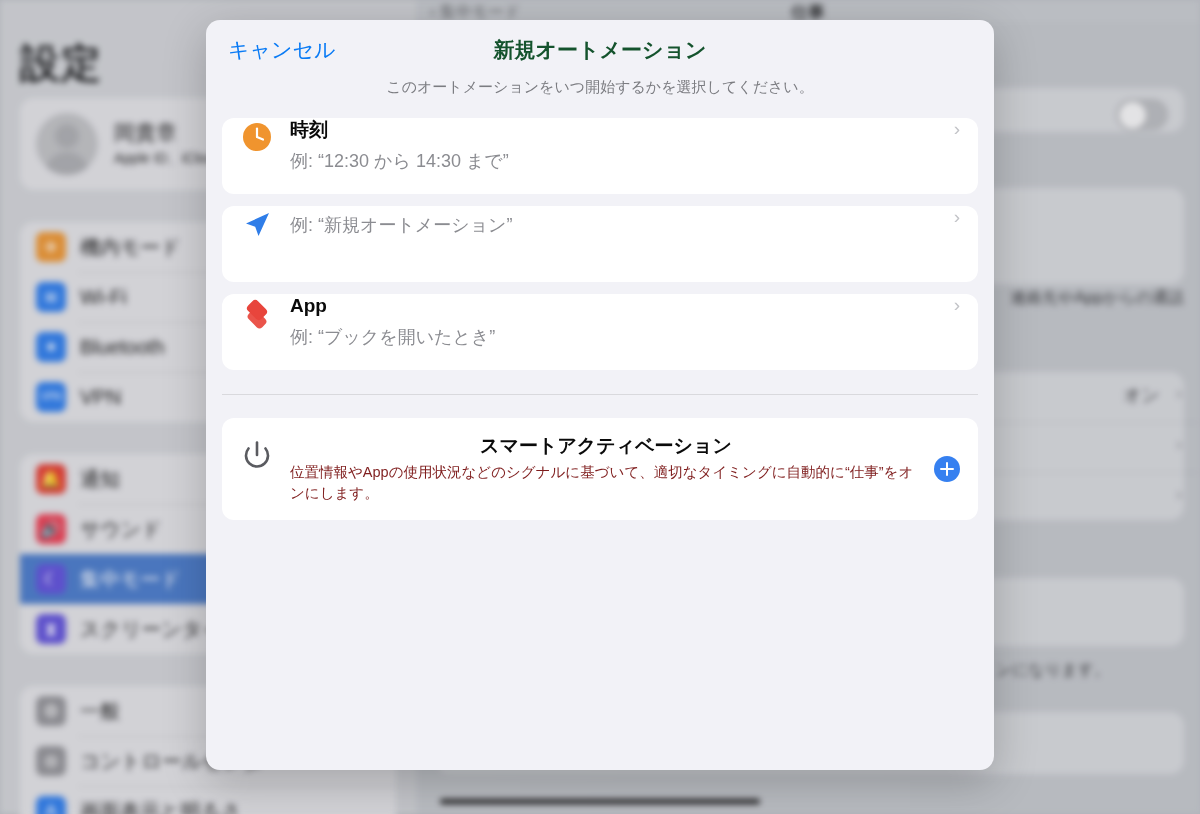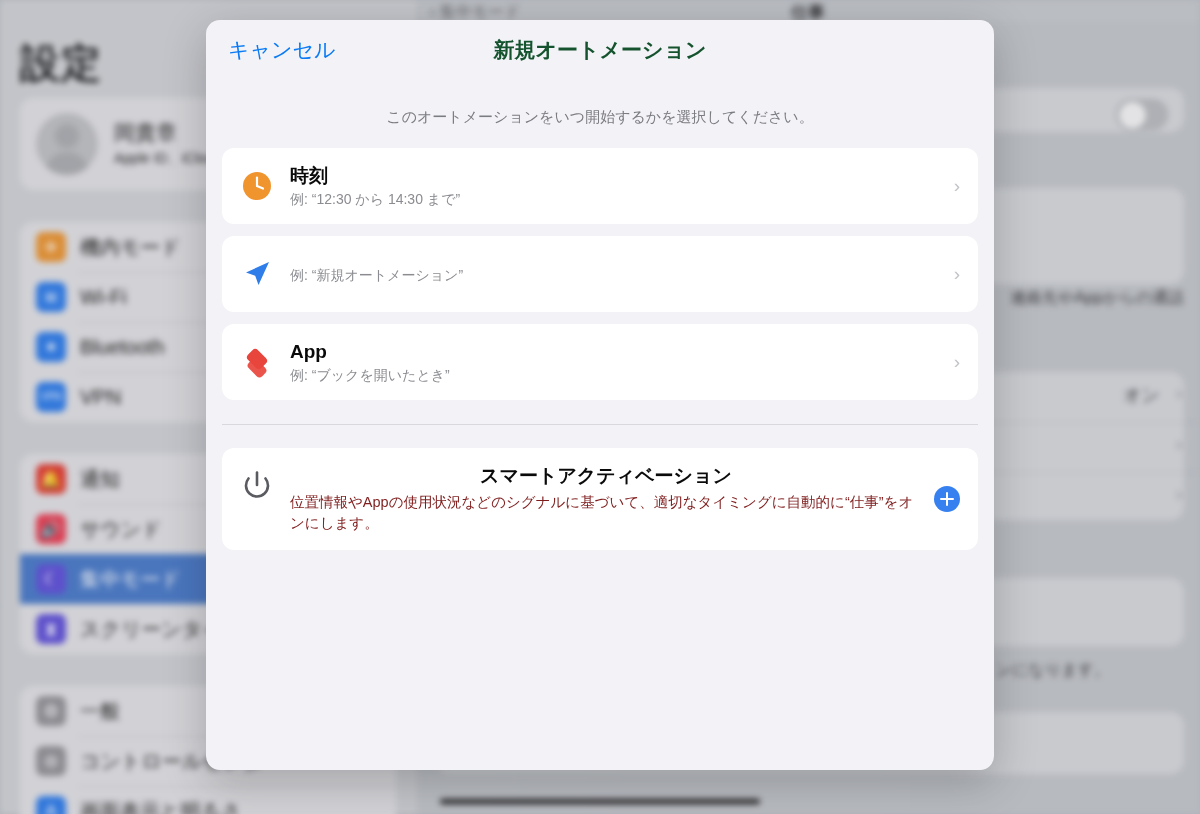--- a/index.html
+++ b/index.html
@@ -152,37 +152,36 @@
   #cancel-btn {
     position: absolute; left: 22px; top: 16px;
     font-size: 21px; color: #0a7bf5; cursor: pointer;
   }
   #sheet-title {
     position: absolute; left: 0; right: 0; top: 16px; text-align: center;
     font-size: 21px; font-weight: bold; color: #14532d;
   }
   #sheet-desc {
     text-align: center; font-size: 15px; color: #7b7c81;
-    margin-top: 30px;
   }
   .sheet-group {
     margin: 0 16px; background: #fff; border-radius: 12px;
   }
   #group-triggers { margin-top: 21px; }
   .opt-row {
-    position: relative; display: flex; align-items: center;
+    position: relative; display: flex; align-items: flex-start;
     min-height: 76px; padding: 0 18px 0 16px; cursor: pointer;
   }
   .opt-ic {
     width: 38px; height: 38px; flex: none;
     display: flex; align-items: center; justify-content: center;
   }
   .opt-txt { margin-left: 14px; flex: 1 1 auto; }
   .opt-title { font-size: 19px; font-weight: bold; color: #0a0a0a; line-height: 1.25; }
-  .opt-sub { font-size: 14px; color: #8b8c91; margin-top: 2px; line-height: 1.3; }
+  .opt-sub { font-size: 18px; color: #8b8c91; margin-top: 8px; line-height: 1.3; }
   .opt-chev { font-size: 19px; color: #c2c3c7; flex: none; }
   .grp-gap { height: 12px; }
 
   #group-smart { margin-top: 48px; position: relative; }
   #smart-row {
     position: relative; display: flex; align-items: flex-start;
     padding: 16px 18px 16px 16px; min-height: 88px;
   }
   #smart-ic { width: 38px; height: 38px; flex: none; margin-top: 2px; }
   #smart-txt { margin-left: 14px; flex: 1 1 auto; padding-right: 12px; }

